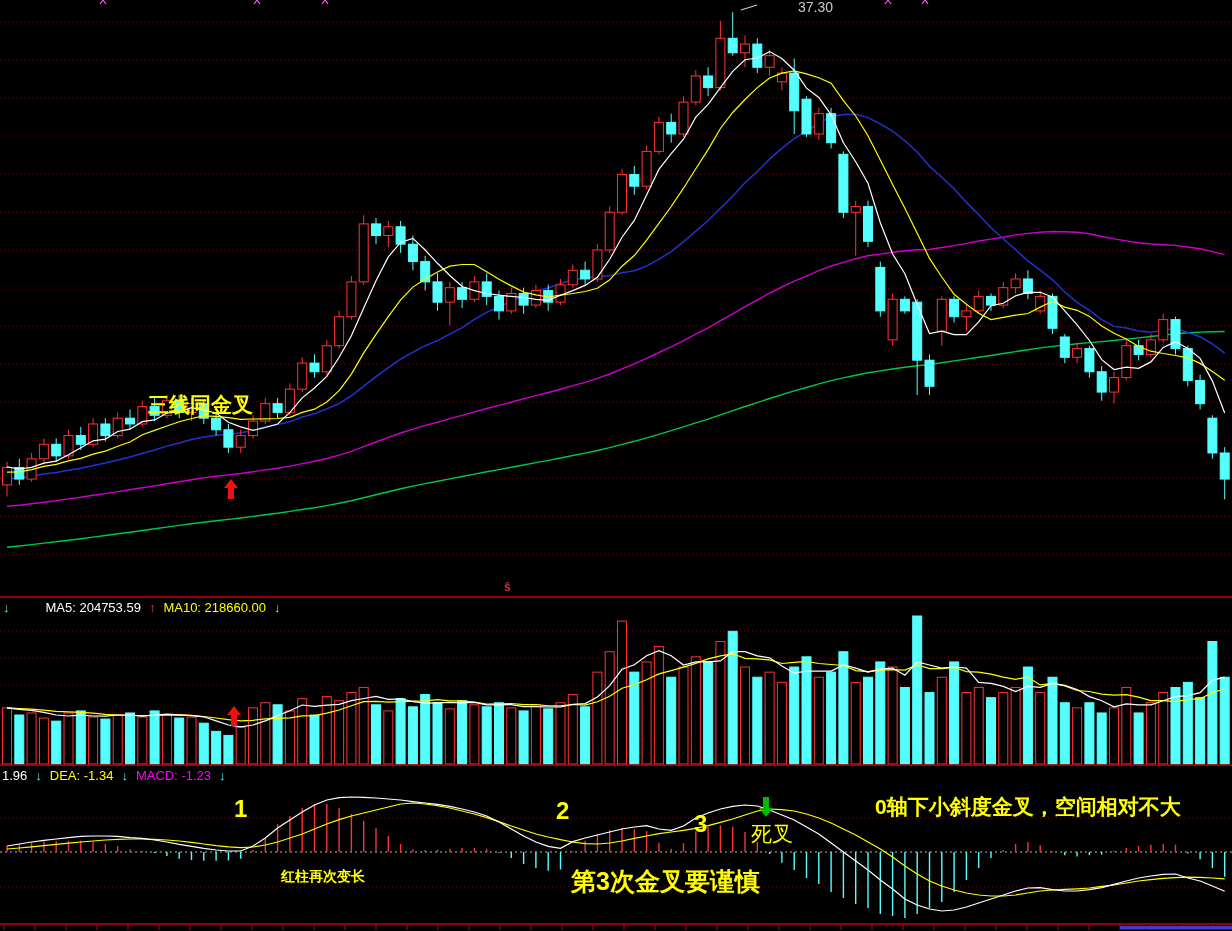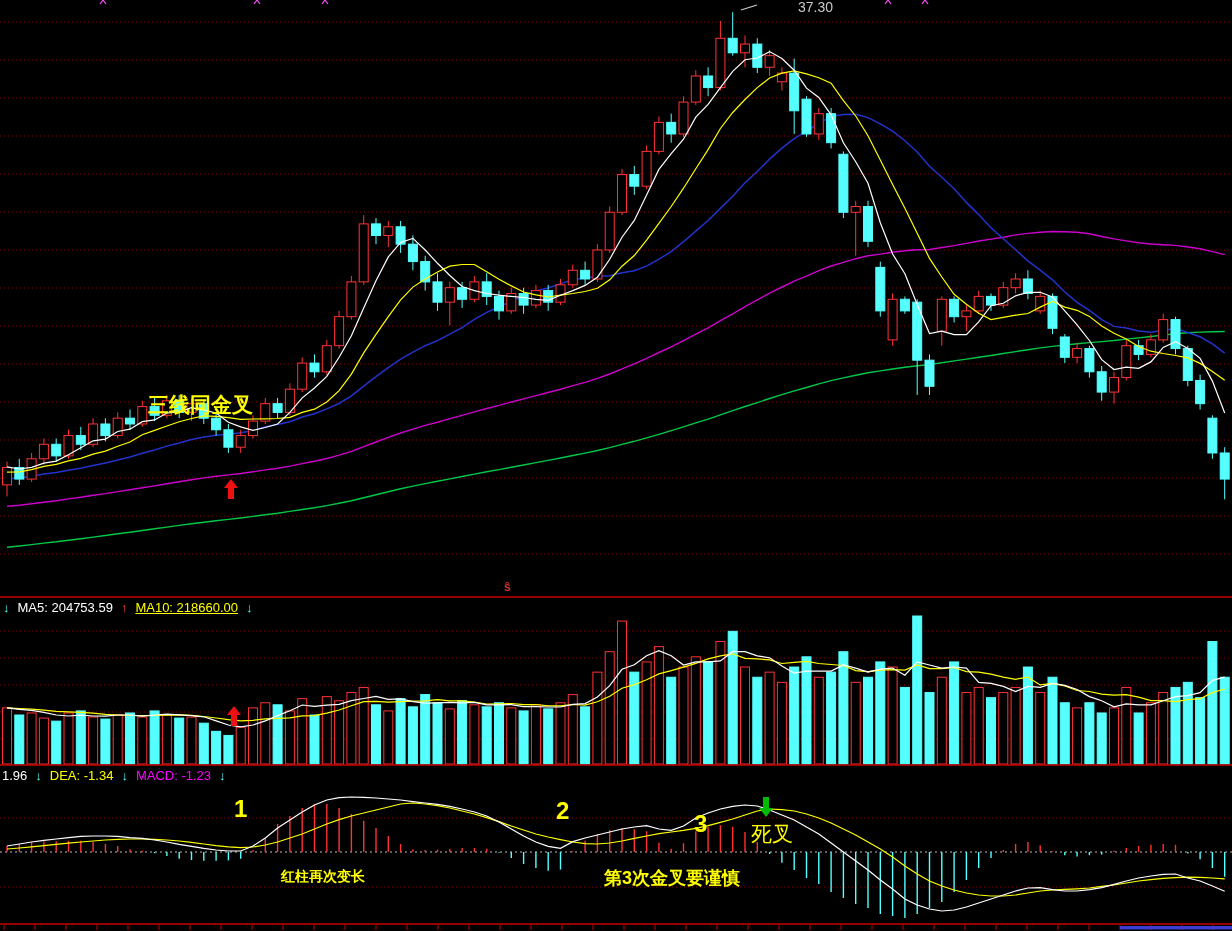--- a/index.html
+++ b/index.html
@@ -522,29 +522,30 @@
         <line x1="741" y1="10" x2="757" y2="5" stroke="#cfcfcf" stroke-width="1.2"></line>
       </g>
       <g>
         <path d="M231,479 l-7,9 h4 v11 h6 v-11 h4 Z" fill="#ee1111"></path>
         <path d="M234,706 l-7,9 h4 v11 h6 v-11 h4 Z" fill="#ee1111"></path>
         <path d="M766,817 l-7,-9 h4 v-11 h6 v11 h4 Z" fill="#00bb00"></path>
       </g>
     </svg>
 
   <div class="hdr" id="vol-hdr" style="left:3px;top:601px;">
-    <span style="color: rgb(85, 255, 255);">↓</span><span style="color: rgb(255, 255, 255);">MA5: 204753.59</span><span style="color: rgb(255, 68, 68);">↑</span><span style="color: rgb(255, 255, 0); text-decoration: underline;">MA10: 218660.00</span><span style="color: rgb(85, 255, 255);">↓</span>
+    <span style="color: rgb(85, 255, 255);">↓</span><span style="color: rgb(255, 255, 255); margin-left: 28px;">MA5: 204753.59</span><span style="color: rgb(255, 68, 68);">↑</span><span style="color: rgb(255, 255, 0);">MA10: 218660.00</span><span style="color: rgb(85, 255, 255);">↓</span>
   </div>
 
   <div class="hdr" id="macd-hdr" style="left:2px;top:769px;text-align:center;">
     <span style="color: rgb(255, 255, 255);">1.96</span><span style="color: rgb(85, 255, 255);">↓</span><span style="color: rgb(255, 255, 0);">DEA: -1.34</span><span style="color: rgb(85, 255, 255);">↓</span><span style="color: rgb(255, 0, 255);">MACD: -1.23</span><span style="color: rgb(85, 255, 255);">↓</span>
   </div>
 
   <div class="ann" style="left: 148px; top: 366px; color: rgb(255, 255, 0); font-size: 21px; font-weight: bold; margin-top: 28px;">三线同金叉</div>
   <div class="ann" style="left: 798px; top: 0px; color: rgb(200, 200, 200); font-size: 14px; font-weight: normal;">37.30</div>
   <div class="ann" style="left: 234px; top: 797px; color: rgb(255, 255, 0); font-size: 24px; font-weight: bold;">1</div>
   <div class="ann" style="left: 556px; top: 799px; color: rgb(255, 255, 0); font-size: 24px; font-weight: bold;">2</div>
   <div class="ann" style="left: 694px; top: 812px; color: rgb(255, 255, 0); font-size: 24px; font-weight: bold;">3</div>
   <div class="ann" style="left: 751px; top: 823px; color: rgb(255, 255, 0); font-size: 21px; font-weight: normal;">死叉</div>
+  <div class="ann" style="left: 875px; top: 796px; color: rgb(255, 255, 0); font-size: 21px; font-weight: bold;">0轴下小斜度金叉，空间相对不大</div>
   <div class="ann" style="left: 281px; top: 869px; color: rgb(255, 255, 0); font-size: 14px; font-weight: bold;">红柱再次变长</div>
-  <div class="ann" style="left: 604px; top: 869px; color: rgb(255, 255, 0); font-size: 18px; font-weight: bold;">第3次金叉要谨慎</div>
+  <div class="ann" style="left: 571px; top: 869px; color: rgb(255, 255, 0); font-size: 25px; font-weight: bold;">第3次金叉要谨慎</div>
   <div class="ann" style="left: 504px; top: 581px; color: rgb(208, 48, 48); font-size: 12px; font-weight: bold;">ŝ</div>
 </div>
 
 </body></html>

